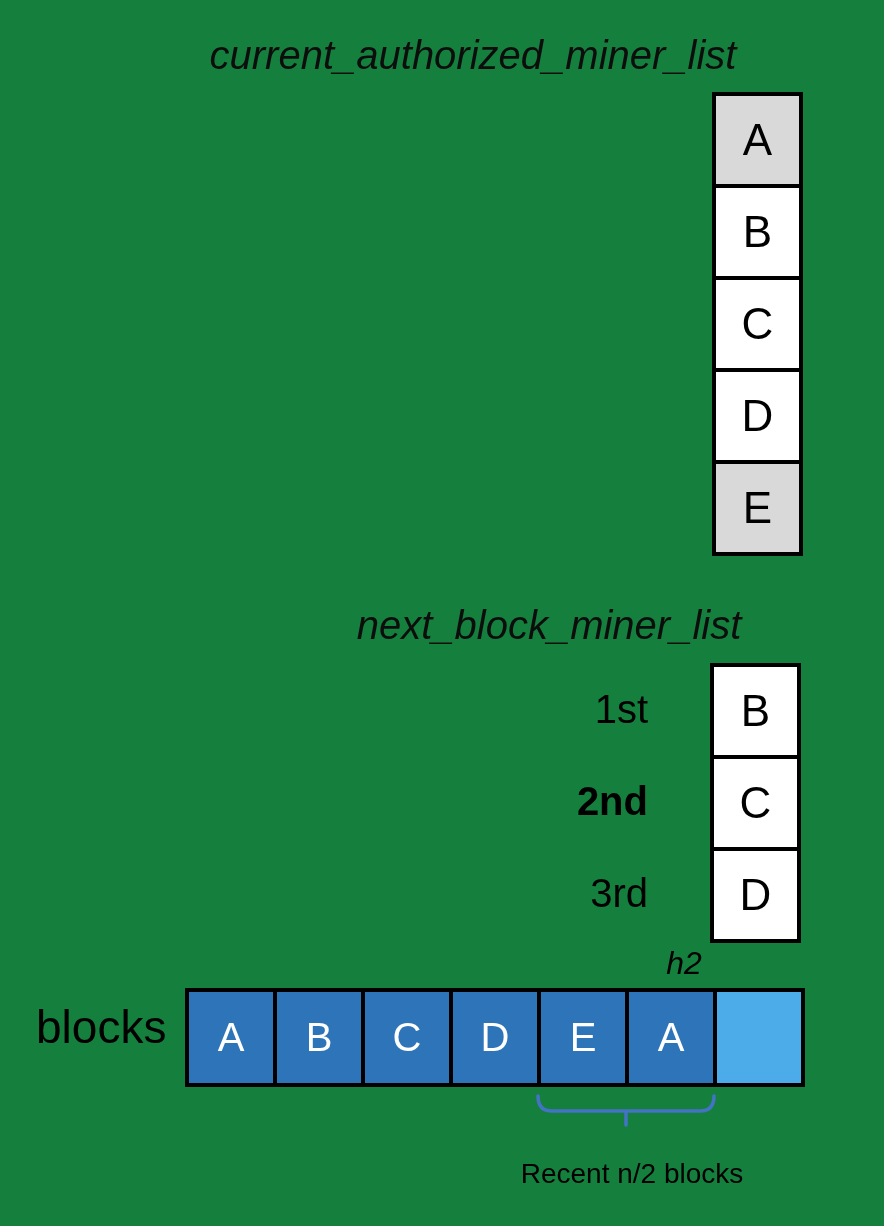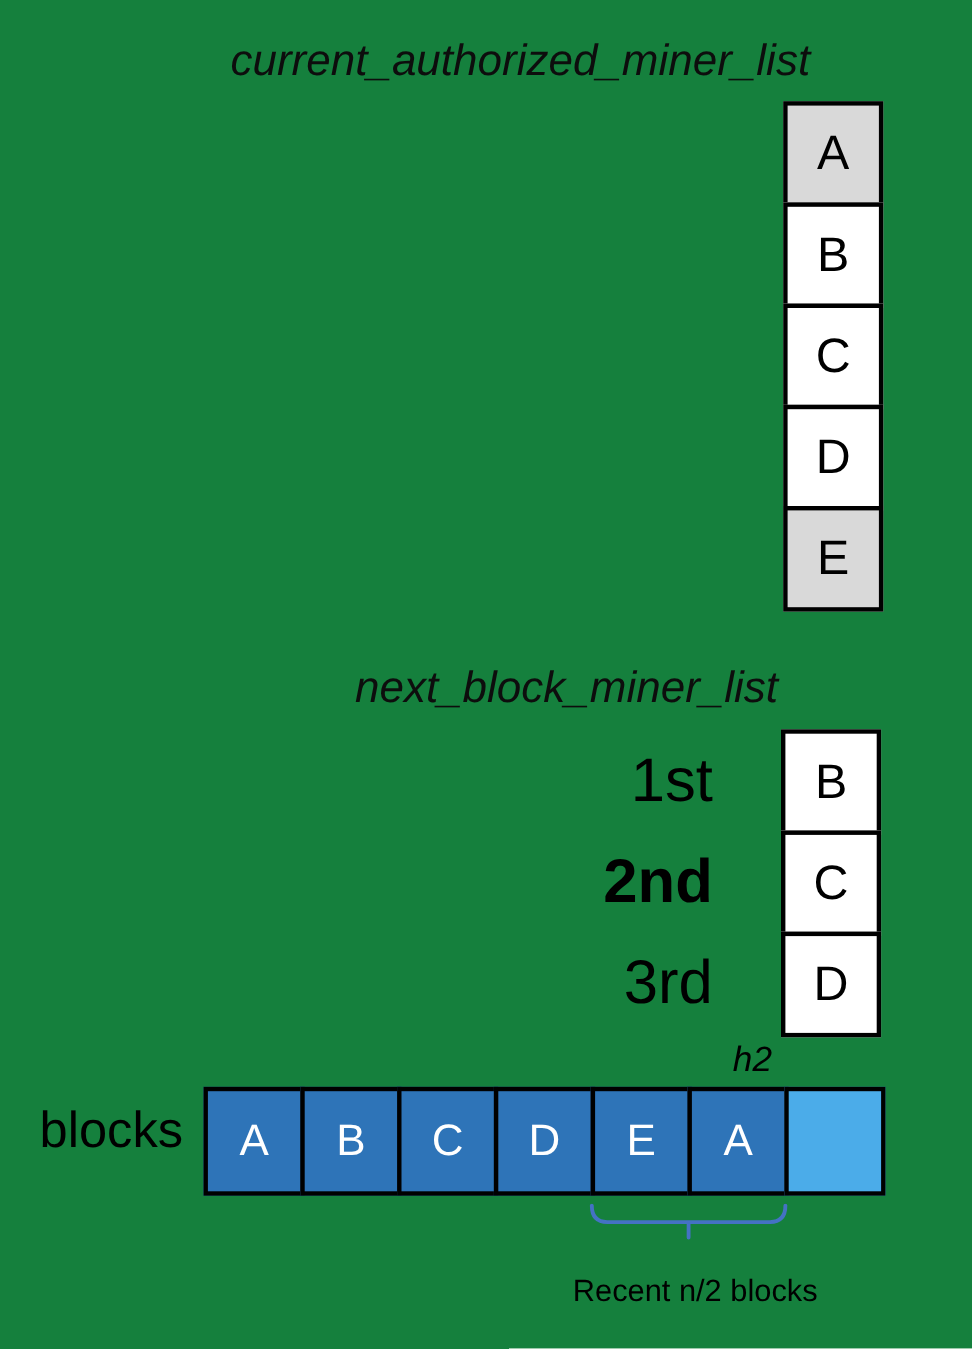--- a/index.html
+++ b/index.html
@@ -7,38 +7,38 @@
     position:relative; width:884px; height:1226px; background:#15803d;
     font-family:"Liberation Sans", sans-serif; color:#000000; overflow:hidden;
   }
 
   
   .diagram-title {
     position:absolute; font-style:italic; font-size:40px; line-height:46px;
     white-space:nowrap; transform:translateX(-50%); color:#0d0d0d;
   }
   .title-current { left:473px; top:32px; }
-  .title-next    { left:515px; top:602px; }
+  .title-next    { left:549px; top:602px; }
 
   
   .miner-col { position:absolute; display:flex; flex-direction:column; }
   .col-current { left:712px; top:92px; }
   .col-next    { left:710px; top:663px; }
   .mbox {
     box-sizing:border-box; width:91px; height:96px; border:4px solid #000;
     background:#ffffff; display:flex; align-items:center; justify-content:center;
     font-size:44px;
   }
   .mbox + .mbox { margin-top:-4px; }
   .mbox.shaded { background:#D9D9D9; }
 
   
   .order-label {
     position:absolute; left:528px; width:120px; text-align:right;
-    font-size:56px; line-height:46px;
+    font-size:40px; line-height:46px;
   }
   .order-1 { top:686px; }
   .order-2 { top:778px;font-weight:bold; }
   .order-3 { top:870px;text-align:right; }
 
   
   .h2-label {
     position:absolute; left:684px; top:938px; transform:translateX(-50%);
     font-style:italic; font-size:32px; line-height:50px; white-space:nowrap;
   }

